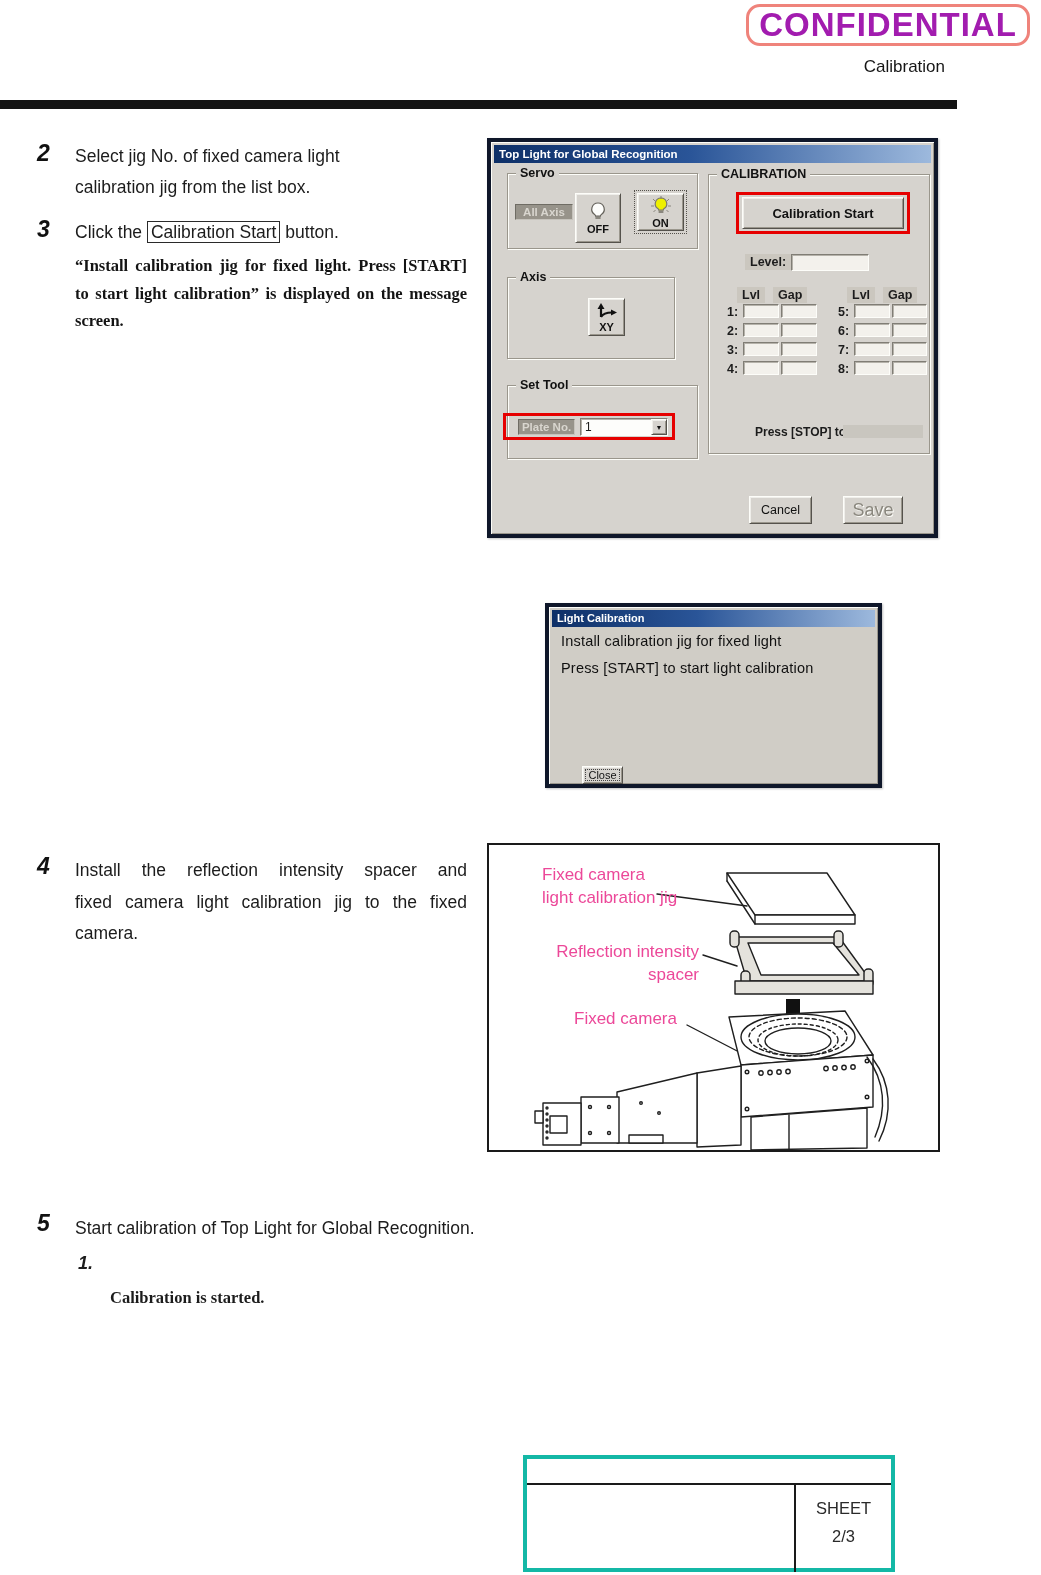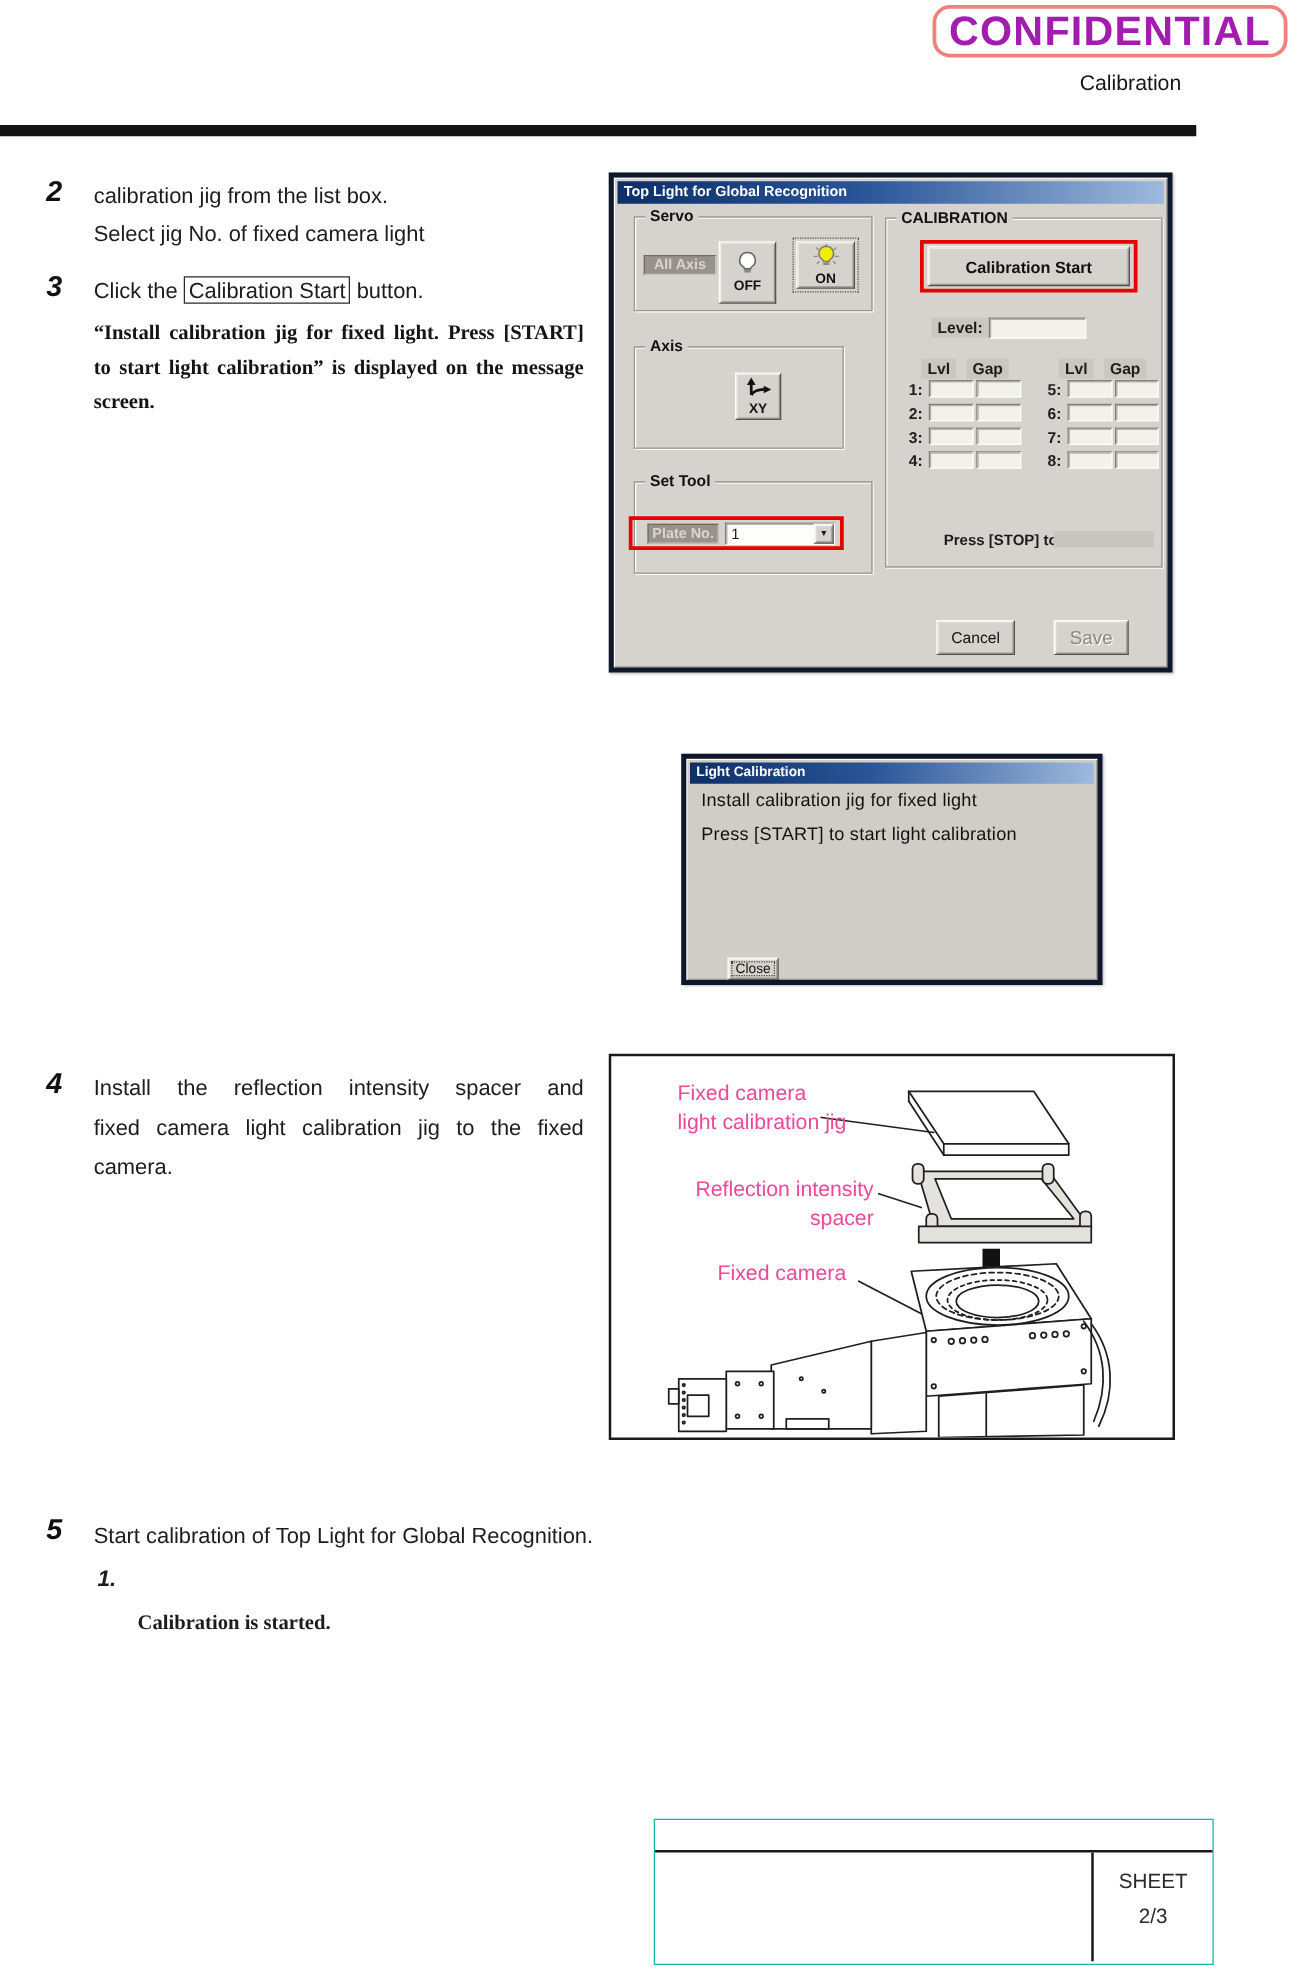--- a/index.html
+++ b/index.html
@@ -50,42 +50,42 @@
   .fld { position:absolute; height:14px; }
   .disabled-text { color:#8a877e; text-shadow:1px 1px 0 #fdfdf9; }
   .dotted-focus { outline:1px dotted #444; outline-offset:-4px; }
 
   
   .diagram-box { position:absolute; left:487px; top:843px; width:453px; height:309px;
                  border:2px solid #1a1a1a; background:#fff; }
   .dg-label { position:absolute; font-size:17px; line-height:23px; color:#ec4899; }
 
   
-  .footer-table { position:absolute; left:523px; top:1455px; width:448px; height:117px;
-                  border:1px solid #14b8a6; }
+  .footer-table { position:absolute; left:523px; top:1455px; width:372px; height:117px;
+                  border:4px solid #14b8a6; }
   .ft-row1 { height:26px; border-bottom:2px solid #1a1a1a; }
   .ft-row2 { display:flex; height:87px; }
   .ft-cell-main { flex:1; }
   .ft-cell-sheet { width:97px; border-left:2px solid #1a1a1a; display:flex; flex-direction:column;
                    align-items:center; justify-content:flex-start; padding-top:14px; gap:9px;
                    font-size:16.5px; color:#2a2a2a; }
 </style>
 </head>
 <body>
 
 <div class="page">
 
   <div class="stamp">CONFIDENTIAL</div>
   <div class="cal-label">Calibration</div>
   <div class="black-bar"></div>
 
   <div class="step-num" style="top:140px;">2</div>
   <div class="step-text" style="top:141px;">
+    <div>Select jig No. of fixed camera light</div>
     <div>calibration jig from the list box.</div>
-    <div>Select jig No. of fixed camera light</div>
   </div>
 
   <div class="step-num" style="top:216px;">3</div>
   <div class="step-text" style="top:217px;">
     <span>Click the </span><span class="boxed">Calibration Start</span><span> button.</span>
   </div>
   <div class="serif-note" style="top:252px;">
     <div class="jline">“Install calibration jig for fixed light. Press [START]</div>
     <div class="jline">to start light calibration” is displayed on the message</div>
     <div>screen.</div>
@@ -199,21 +199,21 @@
     <div class="sunken fld" style="left:363px; top:219px; width:36px;"></div>
     <div class="sunken fld" style="left:401px; top:219px; width:35px;"></div>
 
     <div class="row-label" style="left:264px; top:283px; font-size:12px;">Press [STOP] to abort</div>
     <div style="position:absolute; left:352px; top:283px; width:80px; height:13px; background:#c9c6bf;"></div>
 
     <div class="raised" style="position:absolute; left:258px; top:354px; width:63px; height:28px;">
       <span class="btn-label" style="font-weight:normal; font-size:12.5px;">Cancel</span>
     </div>
     <div class="raised" style="position:absolute; left:352px; top:354px; width:60px; height:28px;">
-      <span class="btn-label disabled-text" style="font-weight:normal; font-size:15px;">Save</span>
+      <span class="btn-label disabled-text" style="font-weight:normal; font-size:18px;">Save</span>
     </div>
   </div>
 
   <div class="dlg" style="left:545px; top:603px; width:337px; height:185px; background:#d0cdc6;">
     <div class="titlebar" style="height:17px; line-height:17px; font-size:11px;">Light Calibration</div>
     <div style="position:absolute; left:12px; top:26px; font-size:14.5px; letter-spacing:.2px; color:#111;">Install calibration jig for fixed light</div>
     <div style="position:absolute; left:12px; top:53px; font-size:14.5px; letter-spacing:.2px; color:#111;">Press [START] to start light calibration</div>
     <div class="raised dotted-focus" style="position:absolute; left:33px; top:159px; width:41px; height:18px;">
       <span style="font-size:11px; color:#111;">Close</span>
     </div>

